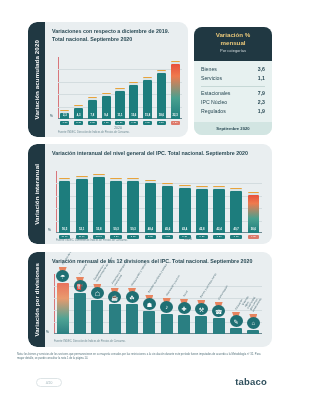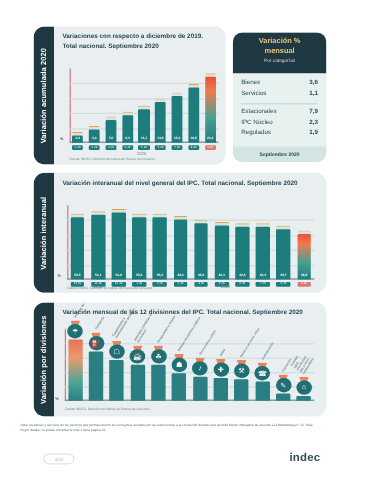--- a/index.html
+++ b/index.html
@@ -480,15 +480,15 @@
           <div class="disc">⌂</div>
         </div>
         <div class="divlabel" style="left: 201.333px; bottom: 21px; max-width: 34px; white-space: normal;">Vivienda, agua, electricidad, gas y otros combustibles</div>
       </div>
     <div class="ylab" style="left:18px; top:78px;">%</div>
     <div class="source" style="left:26px; top:88px;">Fuente: INDEC. Dirección de Índices de Precios de Consumo.</div>
   </div>
 
   <div id="footnote">Nota: los bienes y servicios de los sectores que permanecieron en su mayoría cerrados por las restricciones a la circulación durante este período fueron imputados de acuerdo a la Metodología n° 32. Para mayor detalle, se puede consultar la nota 1 de la página 14.</div>
   <div id="page-num">4/20</div>
-  <div id="logo">indec</div>
+  <div id="logo">tabaco</div>
 
 </div>
 
 </body></html>

